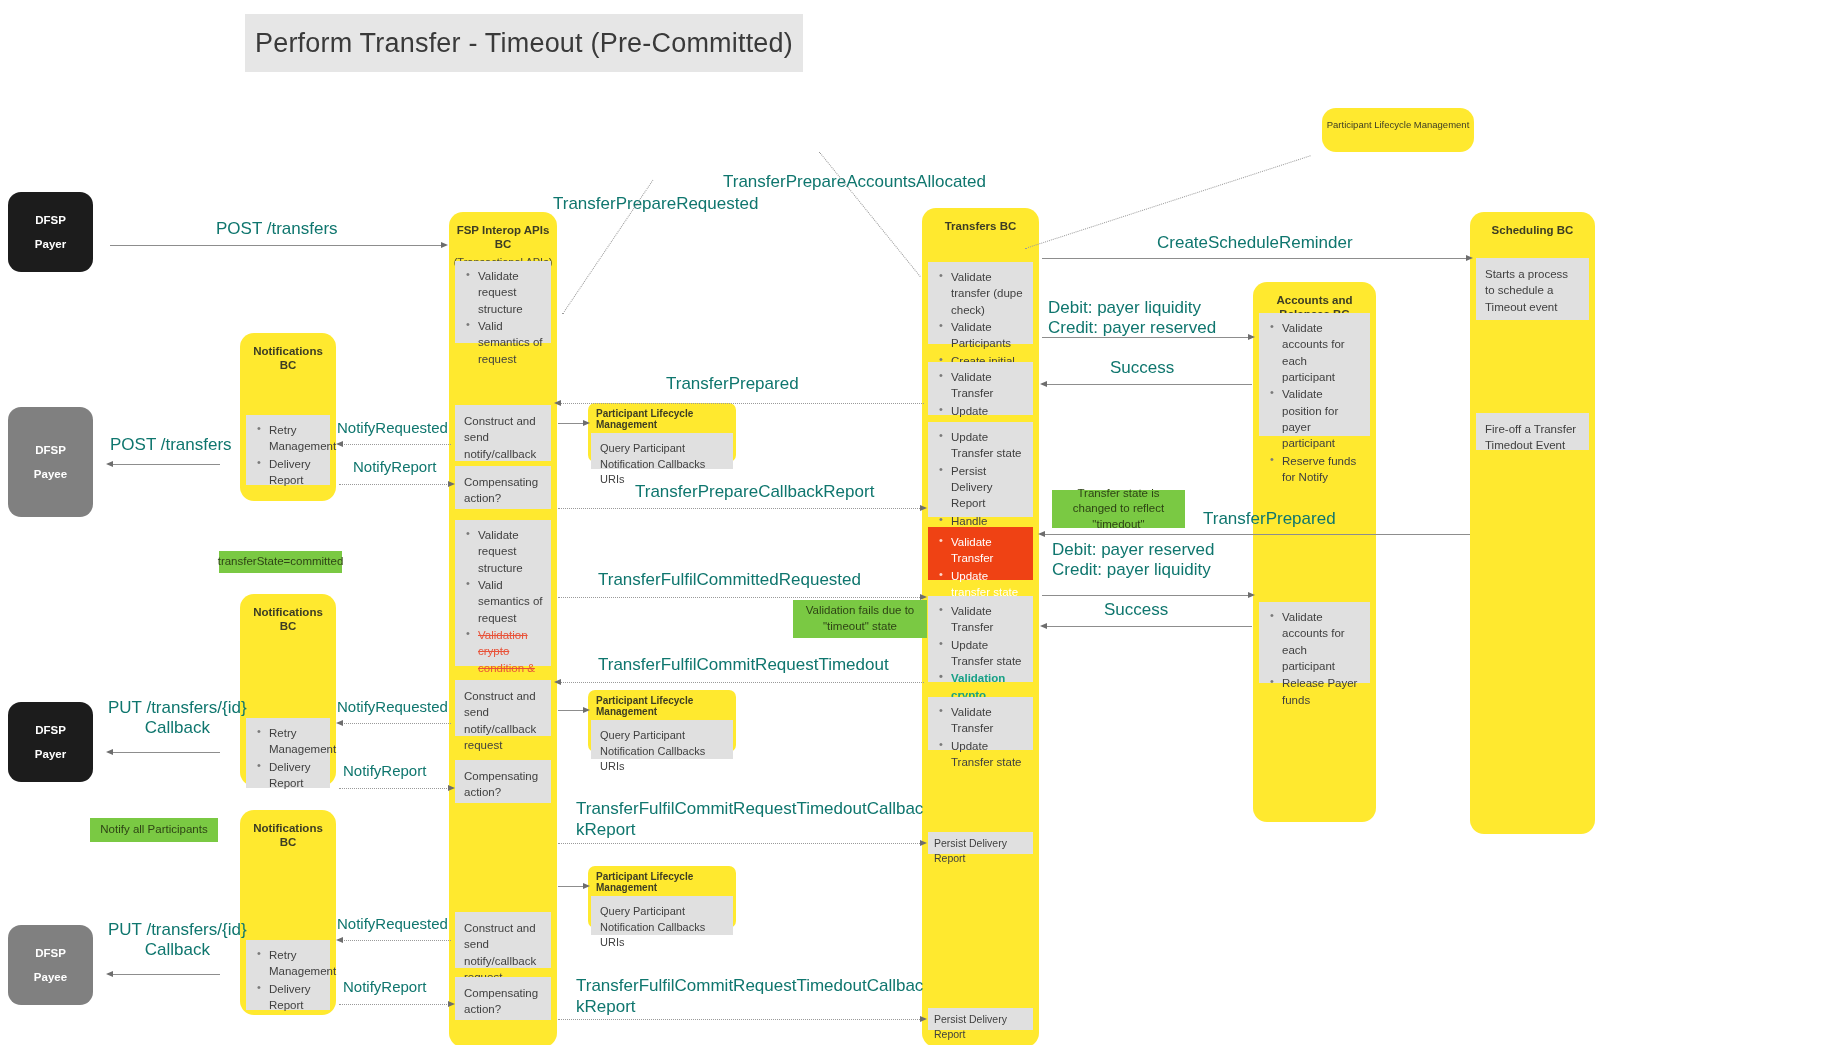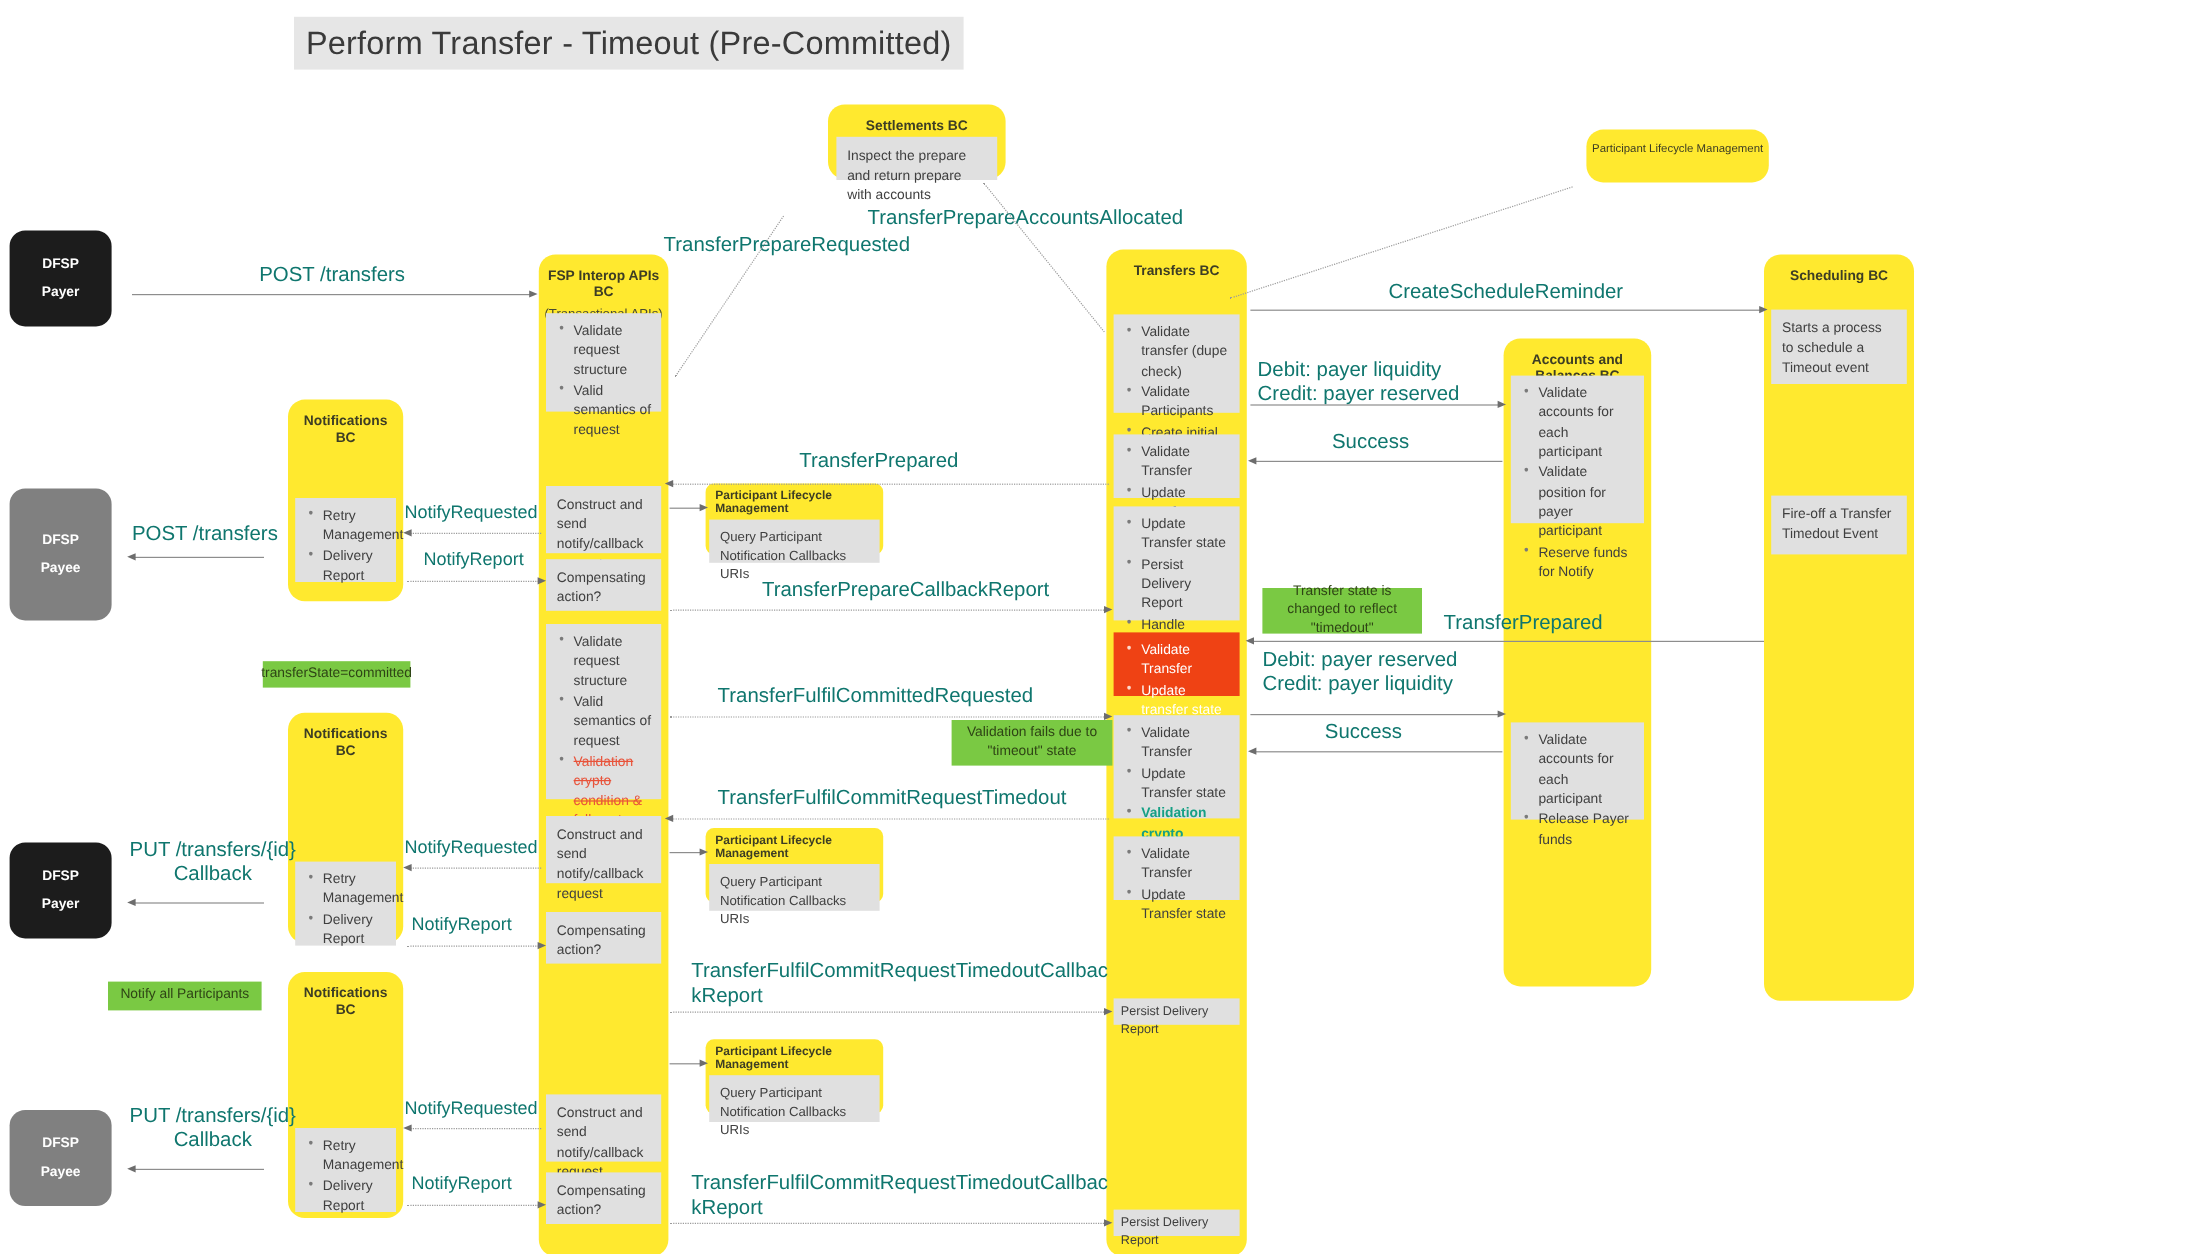--- a/index.html
+++ b/index.html
@@ -131,21 +131,21 @@
     border-top:1px dotted #9a9a9a;
     transform-origin:0 0;
     height:0;
   }
 </style>
 </head>
 <body>
 
 <div id="canvas">
 
-  <div class="abs title-box" style="left:245px;top:14px;width:558px;height:44px;">Perform Transfer - Timeout (Pre-Committed)</div>
+  <div class="abs title-box" style="left:245px;top:14px;width:558px;height:58px;">Perform Transfer - Timeout (Pre-Committed)</div>
 
   <div class="abs actor dark" style="left:8px;top:192px;width:85px;height:80px;">
     <span>DFSP</span>
     <span>Payer</span>
   </div>
 
   <div class="abs actor grey" style="left:8px;top:407px;width:85px;height:110px;">
     <span>DFSP</span>
     <span>Payee</span>
   </div>
@@ -153,24 +153,20 @@
   <div class="abs actor dark" style="left:8px;top:702px;width:85px;height:80px;">
     <span>DFSP</span>
     <span>Payer</span>
   </div>
 
   <div class="abs actor grey" style="left:8px;top:925px;width:85px;height:80px;">
     <span>DFSP</span>
     <span>Payee</span>
   </div>
 
-  <div class="abs bc" style="left:690px;top:87px;width:148px;height:62px;">
-    <div class="bc-title">Settlements BC</div>
-    <div class="note plain" style="margin:0 7px;height:36px;">Inspect the prepare and return prepare with accounts</div>
-  </div>
 
   <div class="abs bc" style="left:1322px;top:108px;width:152px;height:44px;">
     <div class="bc-title" style="font-size:9.5px;font-weight:normal;">Participant Lifecycle Management</div>
   </div>
 
   <div class="abs bc" style="left:449px;top:212px;width:108px;height:835px;">
     <div class="bc-title">FSP Interop APIs BC</div>
     <div class="bc-sub">(Transactional APIs)</div>
   </div>
 
@@ -272,21 +268,21 @@
       <li>Release Payer funds</li>
     </ul>
   </div>
 
   <div class="abs bc" style="left:1470px;top:212px;width:125px;height:622px;">
     <div class="bc-title">Scheduling BC</div>
   </div>
 
   <div class="abs note plain" style="left:1476px;top:258px;width:113px;height:62px;">Starts a process to schedule a Timeout event</div>
 
-  <div class="abs note plain" style="left:1476px;top:413px;width:113px;height:49px;">Fire-off a Transfer Timedout Event</div>
+  <div class="abs note plain" style="left:1476px;top:413px;width:113px;height:37px;">Fire-off a Transfer Timedout Event</div>
 
   <div class="abs bc" style="left:240px;top:333px;width:96px;height:168px;">
     <div class="bc-title">Notifications BC</div>
   </div>
   <div class="abs note" style="left:246px;top:415px;width:84px;height:70px;">
     <ul>
       <li>Retry Management</li>
       <li>Delivery Report</li>
     </ul>
   </div>

